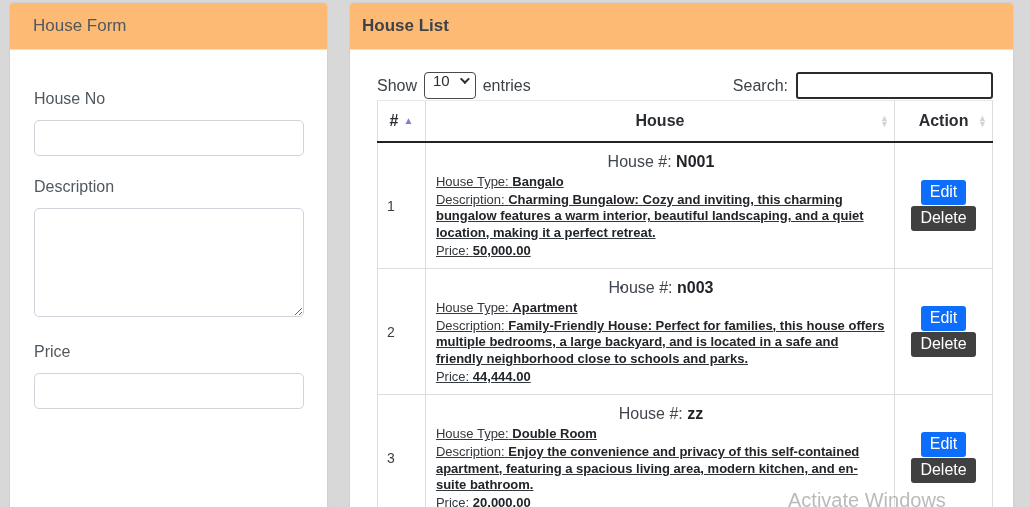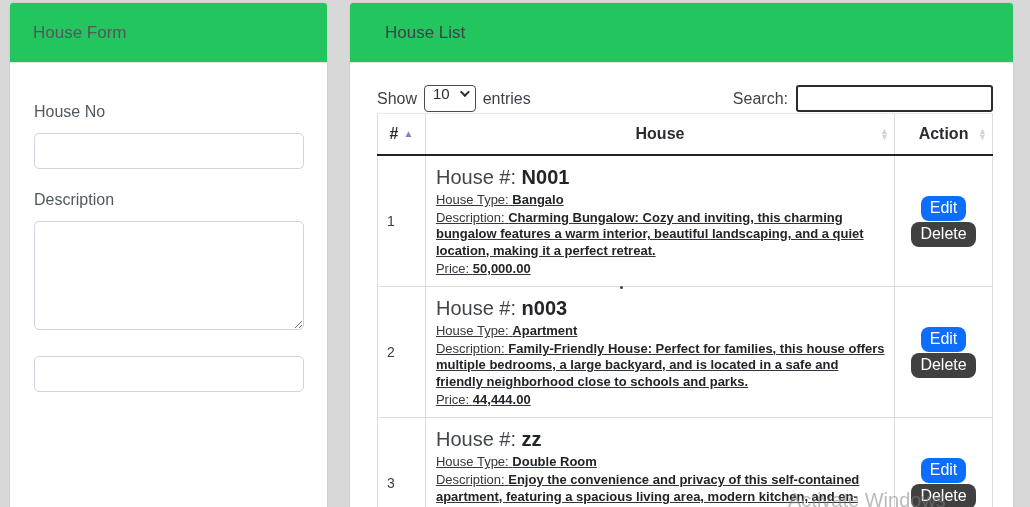--- a/index.html
+++ b/index.html
@@ -14,30 +14,30 @@
   }
   .card {
     position:absolute; top:3px;
     background:#ffffff;
     border-radius:3px;
     box-shadow:0 0 2px rgba(0,0,0,0.12);
   }
   .card-left  { left:10px;  width:317px; height:520px; }
   .card-right { left:350px; width:663px; height:520px; }
   .card-header {
-    background:#22c55e;
+    background:#fdba74;
     border-bottom:1px solid #e3e3e3;
-    height:60px;
+    height:47px;
     display:flex; align-items:center;
     padding:0 23px;
     border-radius:3px 3px 0 0;
     font-size:17px;
     color:#52585e;
   }
-  .card-right .card-header { font-weight:normal; color:#3d4349; padding:0 35px; }
+  .card-right .card-header { font-weight:bold; color:#3d4349; padding:0 12px; }
 
   
   .form-body { padding:40px 23px 0 24px; }
   .form-group { margin-bottom:22px; }
   .form-label {
     display:block;
     font-size:16px;
     color:#51585e;
     margin-bottom:12px;
   }
@@ -124,28 +124,28 @@
   .sort-asc-icon {
     display:inline-block; margin-left:5px;
     color:#7d81c9; font-size:10px; vertical-align:2px;
   }
   .sort-both-icon {
     position:absolute; right:5px; top:50%; transform:translateY(-50%);
     display:flex; flex-direction:column; align-items:center;
     color:#d4d4d8; font-size:9px; line-height:6px; font-weight:normal;
   }
   td.cell-num { font-size:14px; color:#3a3f44; padding-left:9px; }
-  .house-no-line { font-size:20px; color:#40464c; margin:2px 0 3px 2px; }
+  .house-no-line { font-size:16px; color:#40464c; margin:2px 0 3px 2px;text-align:center; }
   .house-no-line b { color:#212529; }
   .detail-line { font-size:13px; line-height:1.28; color:#33383d; margin:0 0 1px 2px;text-decoration:underline; }
   .detail-line b { color:#212529; }
   td.cell-action { text-align:center; }
   .action-stack { display:flex; flex-direction:column; align-items:center; gap:1px; }
   .btn {
-    border:none; border-radius:8px;
+    border:none; border-radius:3px;
     color:#fff; font-size:16px;
     padding:3px 9px 4px 9px;
     font-family:"Liberation Sans", sans-serif;
     cursor:pointer;
   }
   .btn-edit   { background:#0d6efd; }
   .btn-delete { background:#404040; }
 
   .stray-dot {
     position:absolute; left:620px; top:286px;
@@ -172,20 +172,21 @@
       <input class="form-control" type="text" value="" style="">
     </div>
 
 
     <div class="form-group">
       <label class="form-label">Description</label>
       <textarea class="form-control" style=""></textarea>
     </div>
 
     <div class="form-group">
+      <label class="form-label">Price</label>
       <input class="form-control" type="text" value="" style="">
     </div>
 
   </div>
 </div>
 
 <div class="card card-right">
   <div class="card-header">
     <span>House List</span>
   </div>

